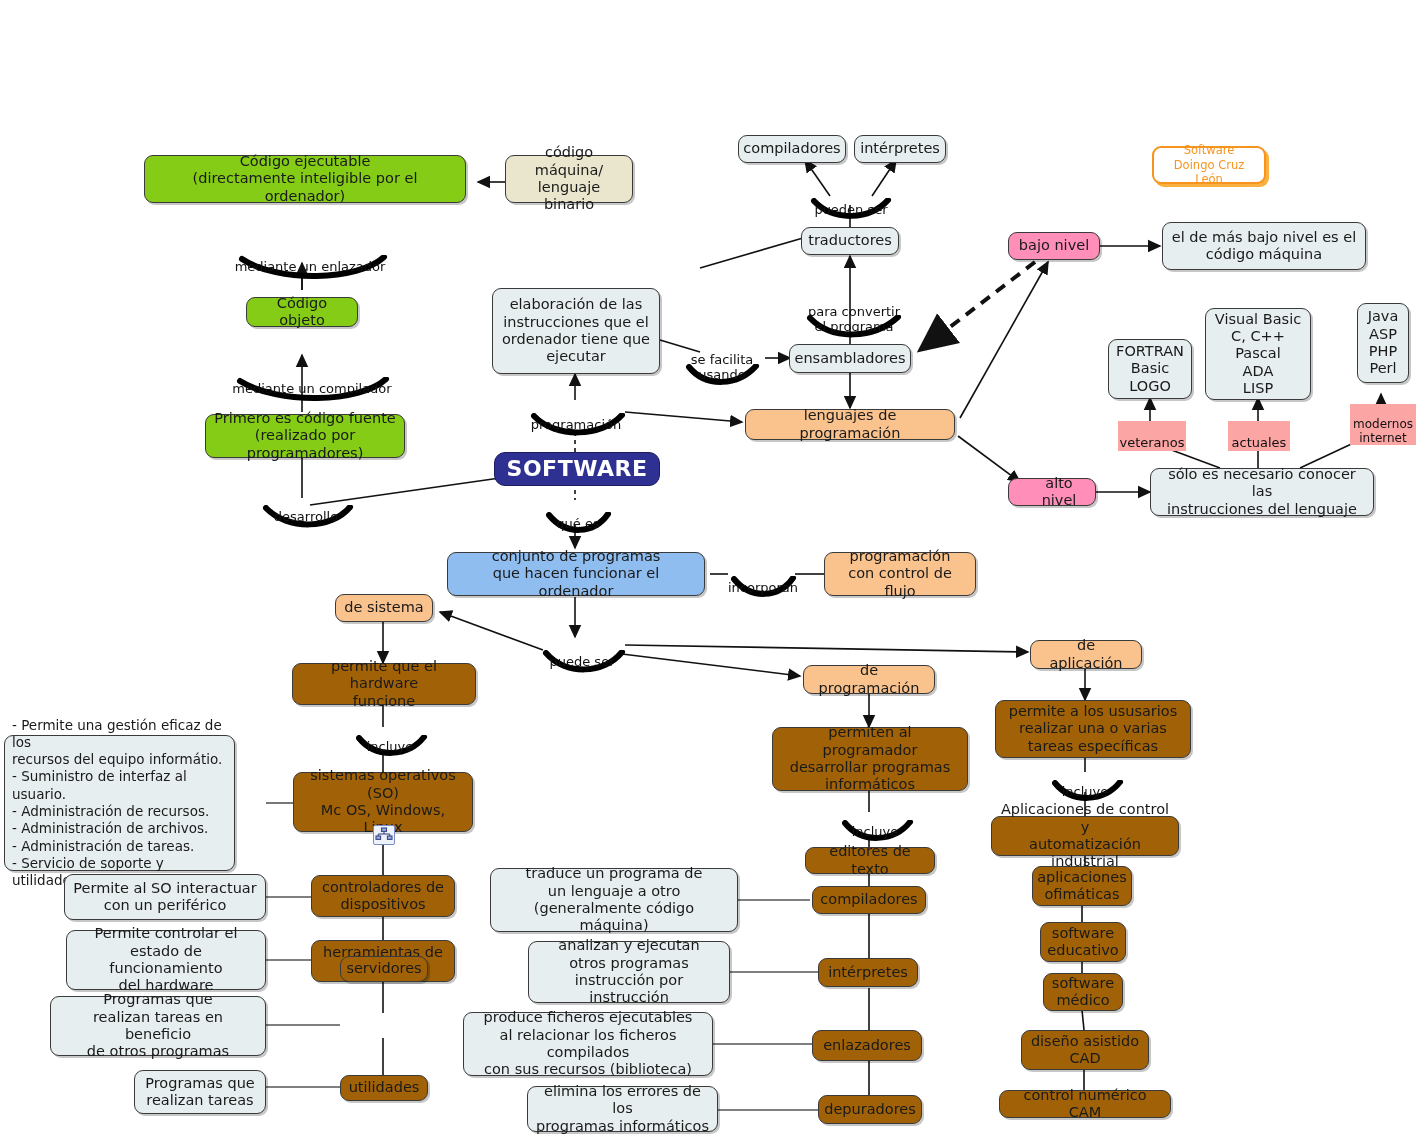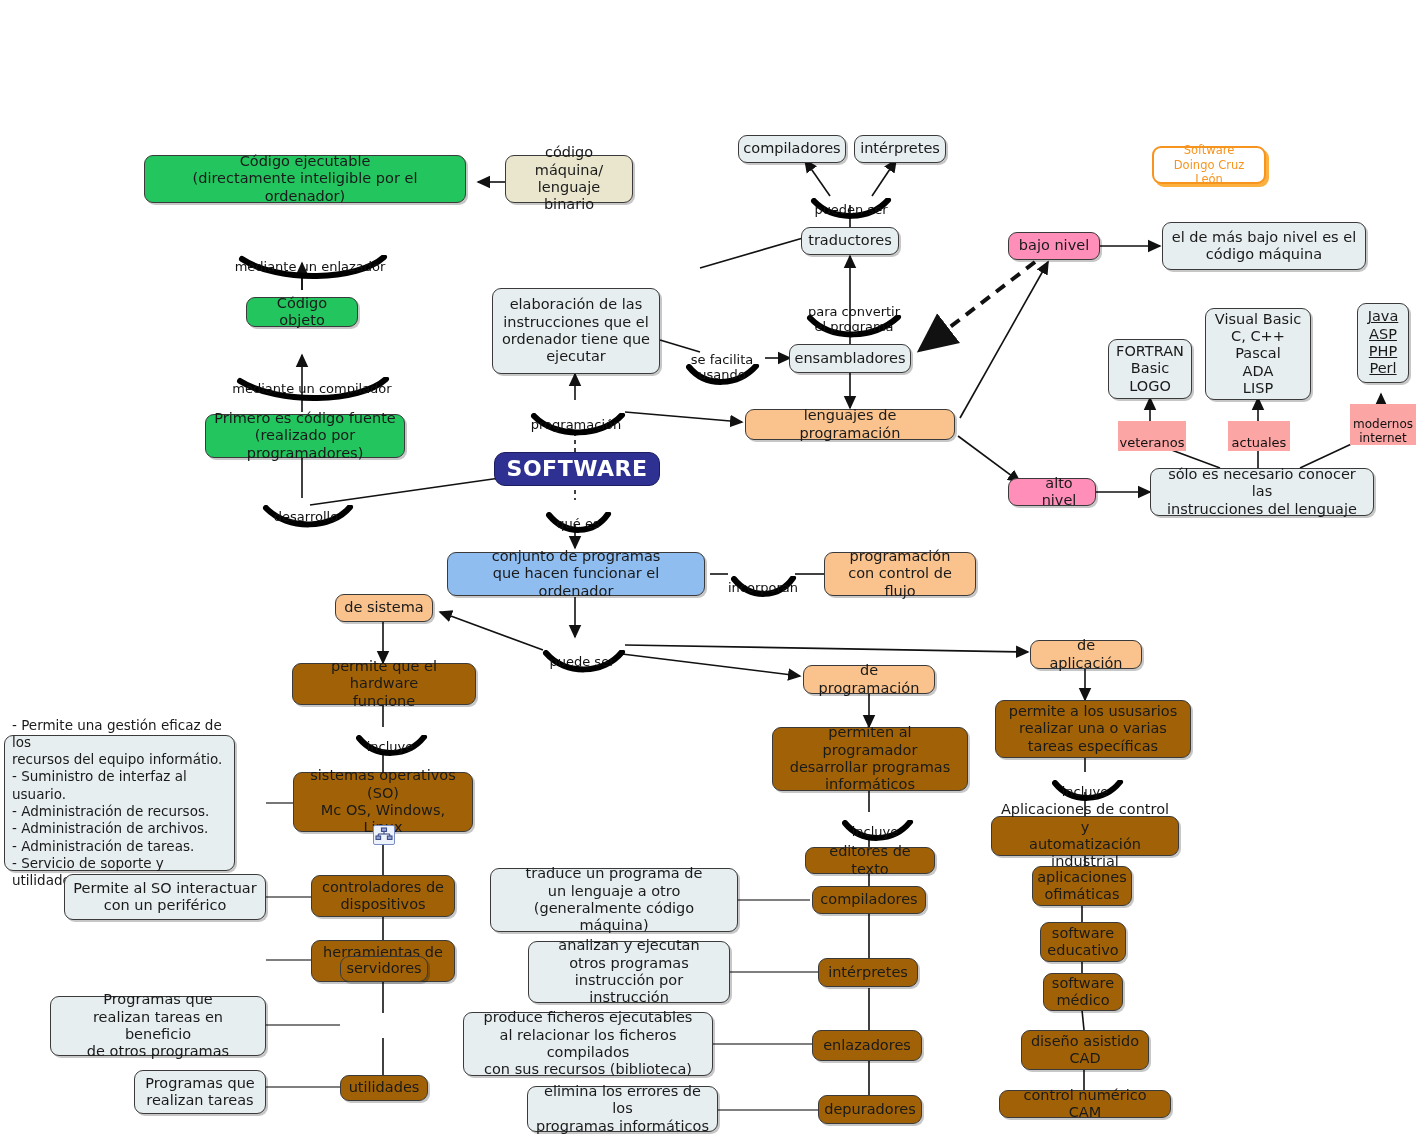--- a/index.html
+++ b/index.html
@@ -6,21 +6,21 @@
   body{font-family:"DejaVu Sans","Liberation Sans",sans-serif;}
   #stage{position:relative;width:1417px;height:1136px;background:#fff;overflow:hidden;}
   #wires{position:absolute;left:0;top:0;width:1417px;height:1136px;pointer-events:none;}
 
   .node{position:absolute;box-sizing:border-box;border:1px solid #3a3a3a;border-radius:9px;
         display:flex;align-items:center;justify-content:center;text-align:center;
         font-size:14.5px;color:#1a1a1a;line-height:1.2;padding:3px 8px;z-index:3;}
   .node span{display:block;white-space:pre-line;}
 
   
-  .c-gray   {background:#22c55e;}
+  .c-gray   {background:#84cc16;}
   .c-khaki  {background:#e9e6cd;}
   .c-pale   {background:#e7eef0;}
   .c-orange {background:#fac38d;}
   .c-pink   {background:#a16207;}
   .c-hotpink{background:#ff8fb9;}
   .c-blue   {background:#8fbdf0;}
   .c-navy   {background:#2e3192;color:#ffffff;font-weight:bold;font-size:22px;
              letter-spacing:.5px;border:1px solid #1b1d5e;border-radius:11px;}
 
   .badge{position:absolute;box-sizing:border-box;background:#ffffff;border:2px solid #f7941e;
@@ -314,21 +314,21 @@
 Basic
 LOGO</span>
   </div>
   <div class="node c-pale shadow" style="left:1205px;top:308px;width:106px;height:92px;">
     <span>Visual Basic
 C, C++
 Pascal
 ADA
 LISP</span>
   </div>
-  <div class="node c-pale shadow" style="left:1357px;top:303px;width:52px;height:80px;text-decoration:underline;">
+  <div class="node c-pale shadow" style="left:1357px;top:303px;width:52px;height:80px;">
     <span>Java
 ASP
 PHP
 Perl</span>
   </div>
 
   <div class="linklabel boxed" style="left:1118px;top:421px;width:68px;">
     <span>veteranos</span>
   </div>
   <div class="linklabel boxed" style="left:1228px;top:421px;width:62px;">
@@ -401,20 +401,25 @@
   </div>
   <div class="node c-pale shadow" style="left:64px;top:874px;width:202px;height:46px;">
     <span>Permite al SO interactuar
 con un periférico</span>
   </div>
 
   <div class="node c-pink shadow" style="left:311px;top:940px;width:144px;height:42px;">
     <span>herramientas de
 diagnóstico</span>
   </div>
+  <div class="node c-pale shadow" style="left:66px;top:930px;width:200px;height:60px;">
+    <span>Permite controlar el
+estado de funcionamiento
+del hardware</span>
+  </div>
 
   <div class="node c-pink shadow" style="left:340px;top:956px;width:88px;height:26px;">
     <span>servidores</span>
   </div>
   <div class="node c-pale shadow" style="left:50px;top:996px;width:216px;height:60px;">
     <span>Programas que
 realizan tareas en beneficio
 de otros programas</span>
   </div>
 

